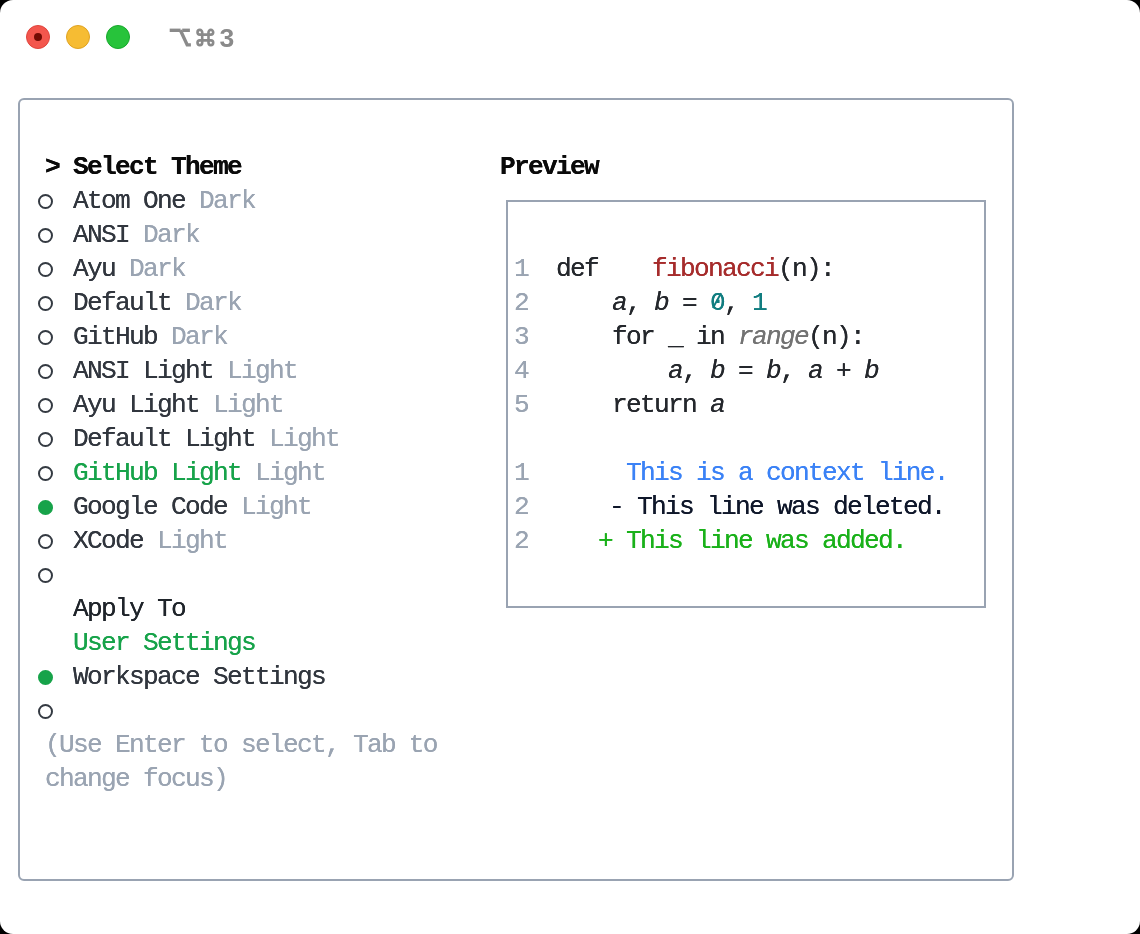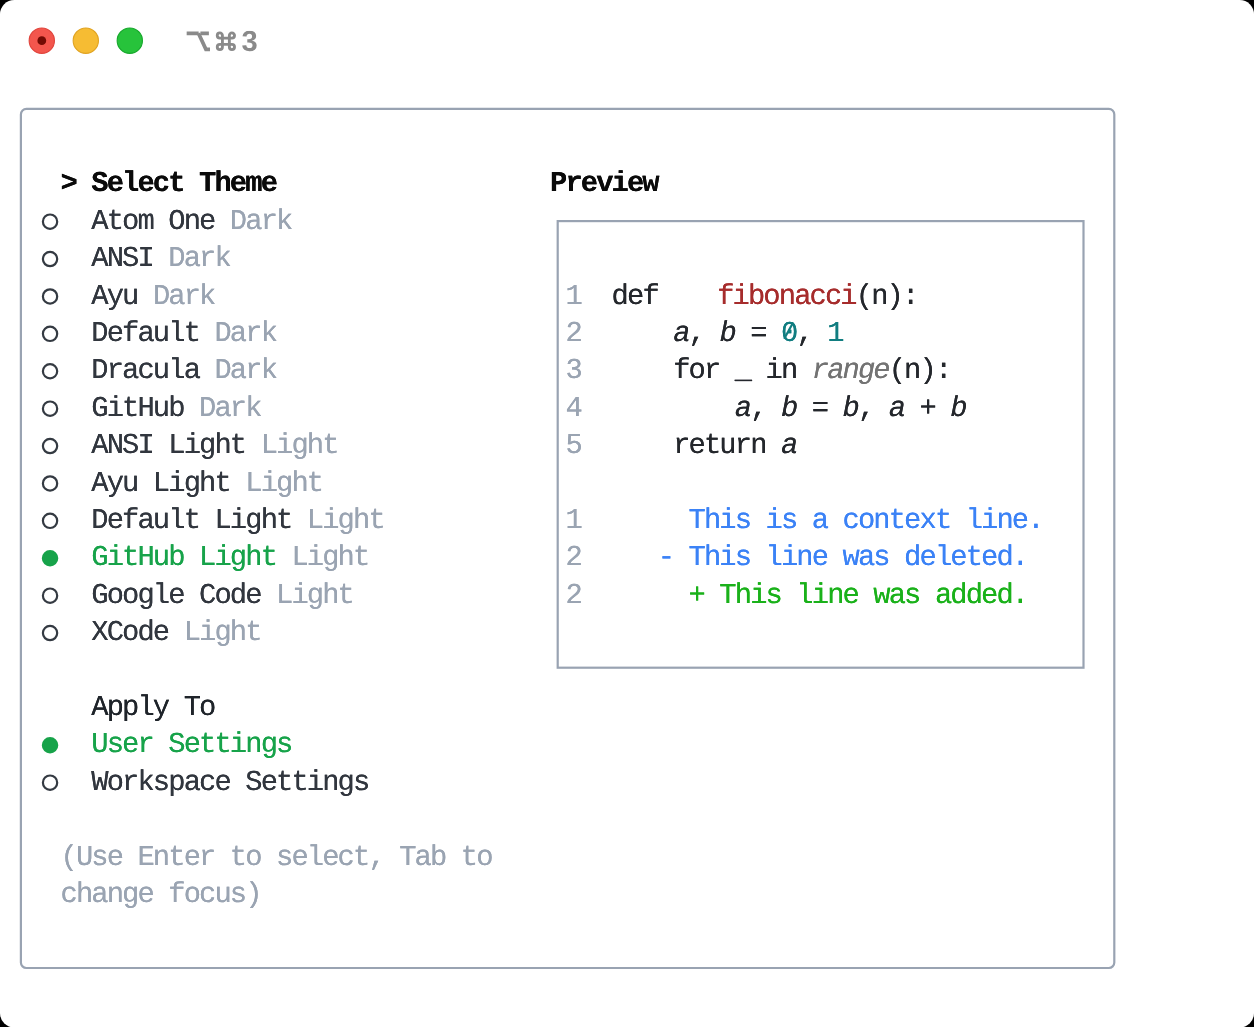--- a/index.html
+++ b/index.html
@@ -9,32 +9,32 @@
   .tl.red{left:26px;background:#f3564d;border:1px solid #e0443c;}
   .tl.yellow{left:66px;background:#f6bc33;border:1px solid #e0a321;}
   .tl.green{left:106px;background:#27c33b;border:1px solid #17a82c;}
   .tl .dot{position:absolute;left:7px;top:7px;width:8px;height:8px;border-radius:50%;background:#730b04;}
   .title{position:absolute;left:167.5px;top:27.5px;}
   .panel{position:absolute;left:17.5px;top:97.5px;width:992px;height:779px;border:2px solid #99a3b2;border-radius:6px;}
   .pvbox{position:absolute;left:506px;top:200px;width:476px;height:404px;border:2px solid #99a3b2;}
   .col{position:absolute;font:26.2px/34px "Liberation Mono",monospace;letter-spacing:-1.72px;color:#31363e;}
   .col div{height:34px;white-space:pre;}
   .col{text-shadow:0 0 0.6px;}
-  .lcol{left:55px;top:150px;font-family:Liberation Mono, monospace;}
+  .lcol{left:45px;top:150px;font-family:Liberation Mono, monospace;}
   .rcol{left:500px;top:150px;}
   .b{font-weight:bold;color:#0a0a0a;}
   .gy{color:#9aa4b2;}
   .gn{color:#17a34a;}
   .dk{color:#24272c;}
   .red2{color:#a62c2c;margin-left:40px;}
   .teal{color:#117d80;}
   .blue{color:#737373;}
   .ctx{color:#3b82f6;}
-  .del{color:#3b82f6;}
-  .add{color:#1ab11a;margin-left:28px;}
+  .del{color:#0f172a;margin-left:11px;}
+  .add{color:#1ab11a;}
   .it{font-style:italic;}
   .zero{position:relative;display:inline-block;}
   .zero i{position:absolute;left:6.2px;top:6px;width:1.8px;height:17px;background:#117d80;transform:rotate(29deg);}
   .bullet{position:absolute;width:15px;height:15px;border:2px solid #343a42;border-radius:50%;box-sizing:border-box;}
   .bullet.fill{background:#17a34a;border-color:#17a34a;width:15.5px;height:15.5px;}
 </style>
 </head>
 <body>
 <div class="win">
   <div class="tl red">
@@ -61,21 +61,20 @@
   </div>
   <div class="panel"></div>
   <div class="pvbox"></div>
 
   <div class="col lcol">
     <div class="b">&gt; Select Theme</div>
     <div>  Atom One <span class="gy">Dark</span></div>
     <div>  ANSI <span class="gy">Dark</span></div>
     <div>  Ayu <span class="gy">Dark</span></div>
     <div>  Default <span class="gy">Dark</span></div>
-    <div>  Dracula <span class="gy">Dark</span></div>
     <div>  GitHub <span class="gy">Dark</span></div>
     <div>  ANSI Light <span class="gy">Light</span></div>
     <div>  Ayu Light <span class="gy">Light</span></div>
     <div>  Default Light <span class="gy">Light</span></div>
     <div class="gn">  GitHub Light <span class="gy">Light</span></div>
     <div>  Google Code <span class="gy">Light</span></div>
     <div>  XCode <span class="gy">Light</span></div>
     <div></div>
     <div style="color:#1f242a;">  Apply To</div>
     <div class="gn">  User Settings</div>

